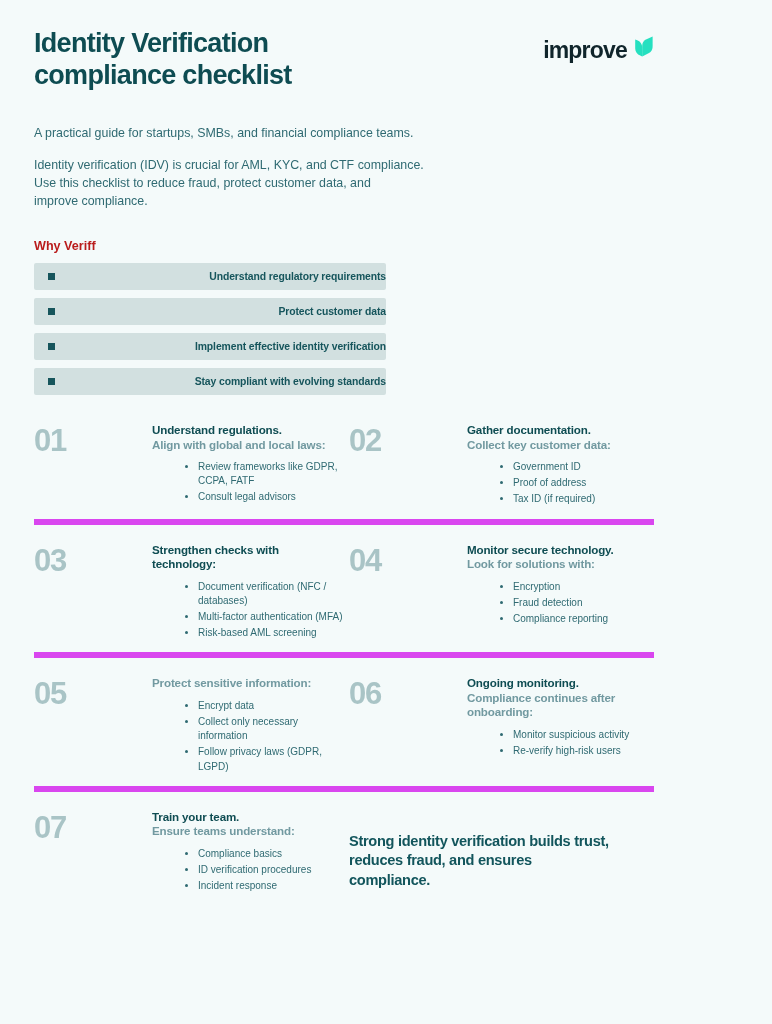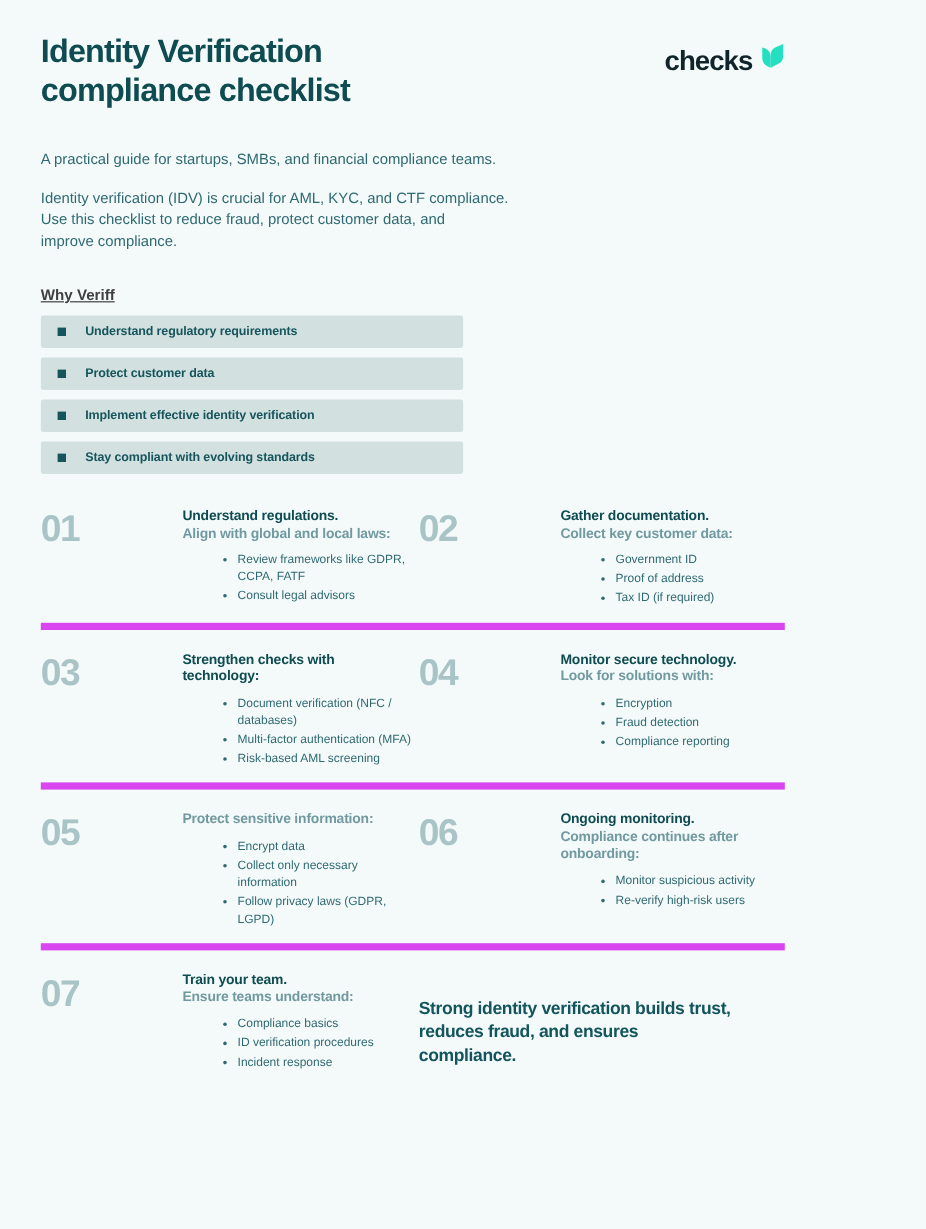--- a/index.html
+++ b/index.html
@@ -62,34 +62,34 @@
     line-height: 1.45;
     color: #2F6A72;
   }
   .intro p + p { margin-top: 14px; }
 
   
   .why-heading {
     margin: 28px 0 10px 0;
     font-size: 12.6px;
     font-weight: bold;
-    color: #404040;
-    text-decoration: underline;
+    color: #b91c1c;
   }
   .bars { display: block; }
   .bar {
     width: 352px;
     height: 27px;
     box-sizing: border-box;
     background: #D2E0E0;
     border-radius: 2px;
     display: flex;
     align-items: center;
     margin-bottom: 8px;
     padding-left: 14px;
+    justify-content: space-between;
   }
   .bar-bullet {
     width: 7px;
     height: 7px;
     background: #16555C;
     flex: 0 0 auto;
     margin-right: 16px;
   }
   .bar-label {
     font-size: 10.4px;
@@ -169,21 +169,21 @@
 <body>
 
 <div class="page">
 
   <div class="header">
     <h1 class="doc-title">
       <span>Identity Verification</span><br>
       <span>compliance checklist</span>
     </h1>
     <div class="logo">
-      <span class="logo-word">checks</span>
+      <span class="logo-word">improve</span>
       <span class="logo-mark">
         <svg width="20" height="24" viewBox="0 0 20 24" xmlns="http://www.w3.org/2000/svg">
           <path d="M1.2 3.6 L1.2 12.4 C1.2 15.6 3.2 18.4 6.2 19.6 L8.2 20.4 L8.2 11.2 C8.2 8.0 6.2 5.2 3.2 4.2 Z" fill="#25E0C0"></path>
           <path d="M18.6 0.6 L12.0 3.6 C9.6 4.8 8.2 7.2 8.2 9.8 L8.2 20.4 L15.0 17.0 C17.2 15.8 18.6 13.5 18.6 11.0 Z" fill="#25E0C0"></path>
         </svg>
       </span>
     </div>
   </div>
 
   <div class="intro">

